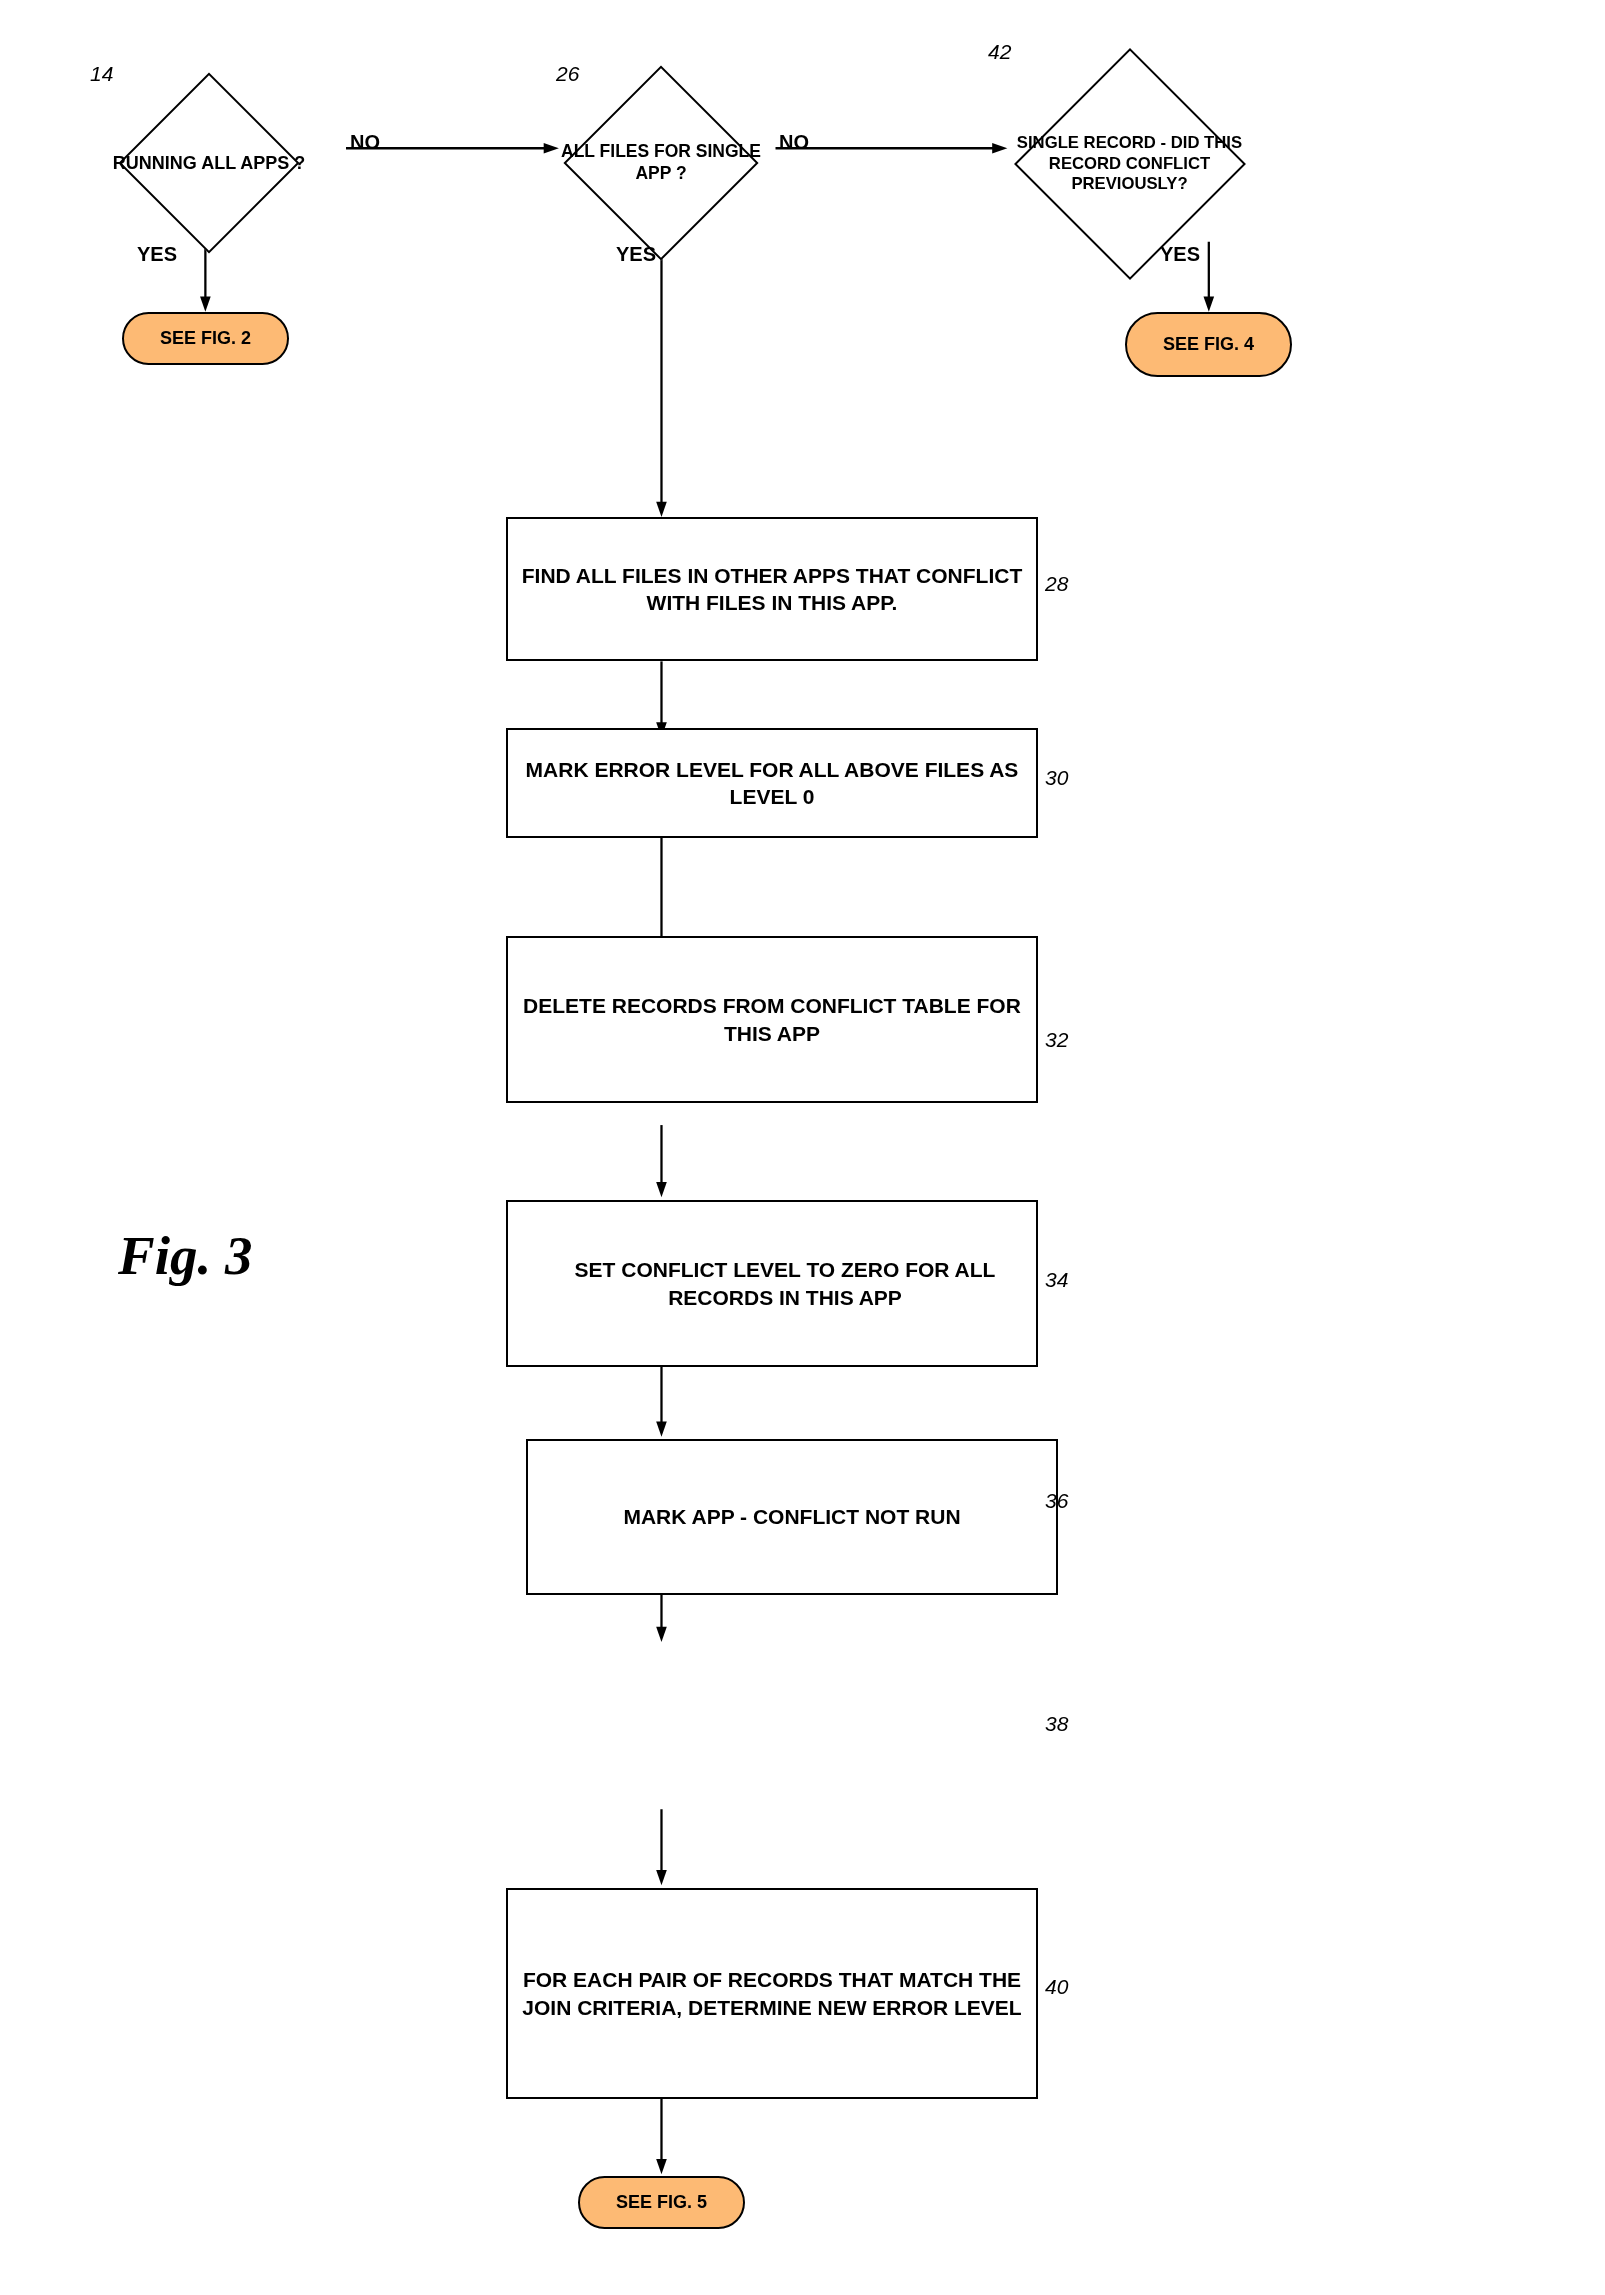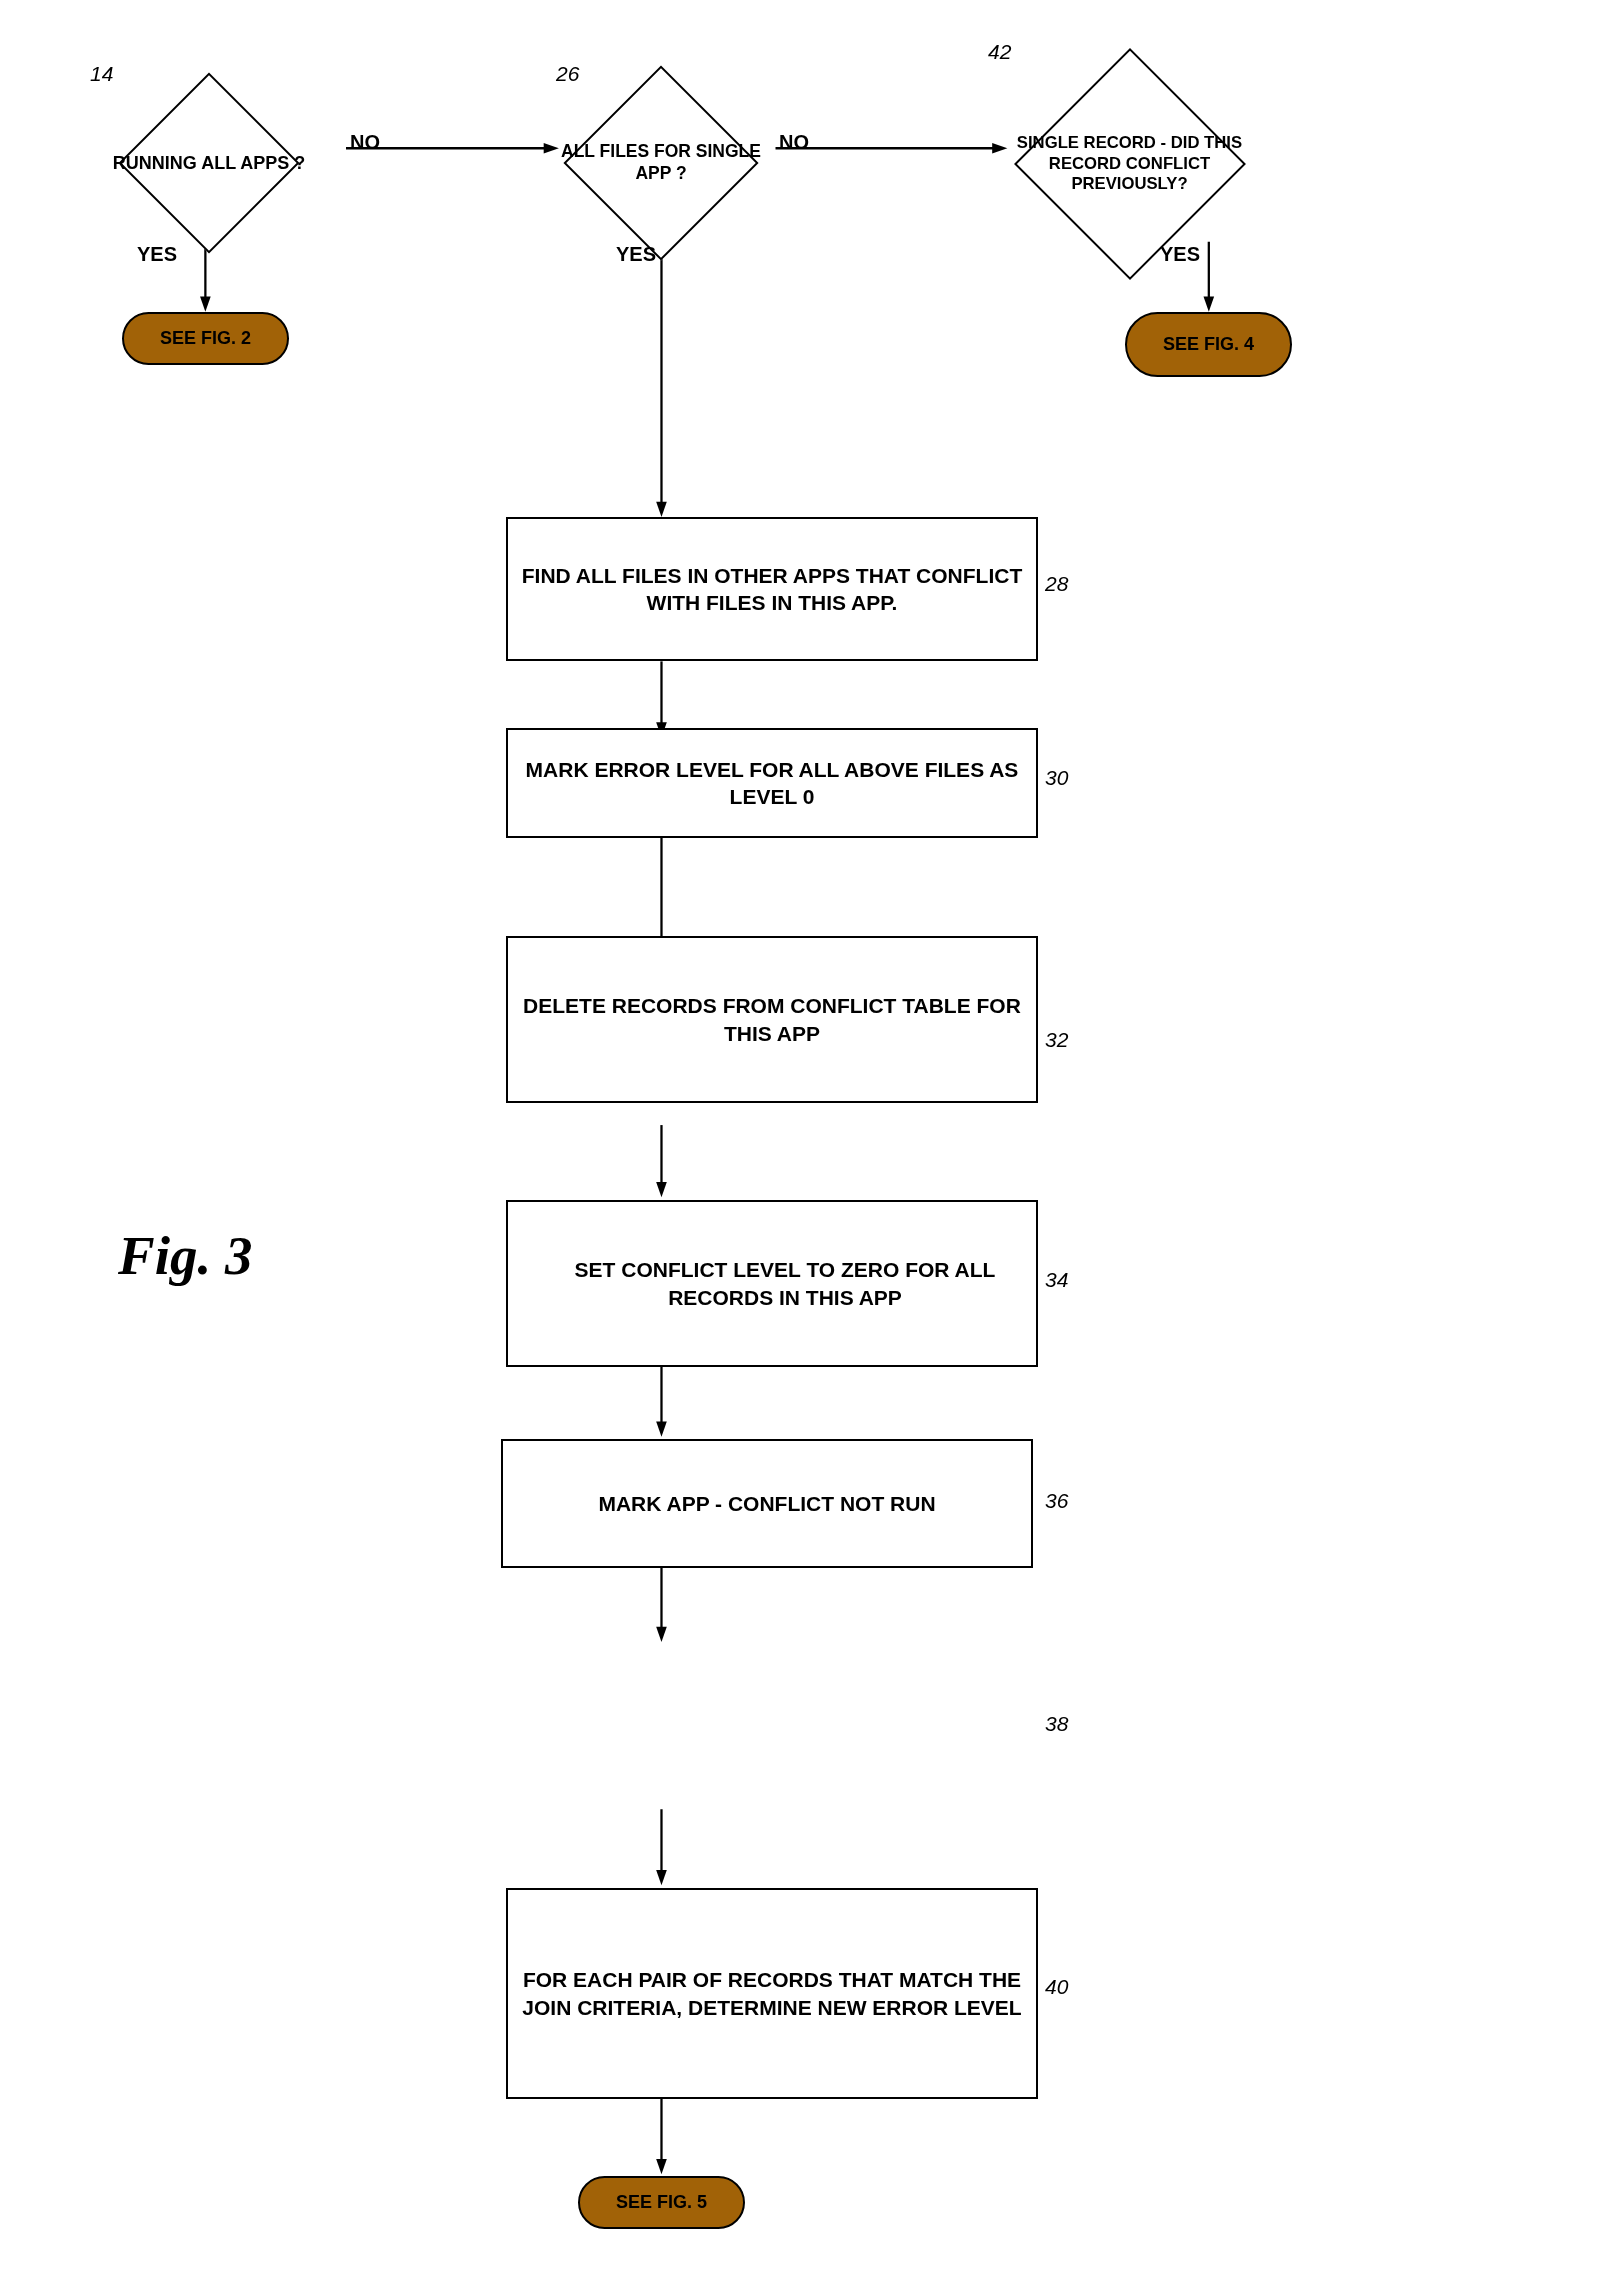--- a/index.html
+++ b/index.html
@@ -31,21 +31,21 @@
       font-size: 21px;
       font-weight: bold;
       line-height: 1.3;
       padding: 6px;
     }
 
     
     .oval-box {
       position: absolute;
       border: 2.3px solid #000;
-      background: #a16207;
+      background: #fdba74;
       border-radius: 38px;
       display: flex;
       align-items: center;
       justify-content: center;
       text-align: center;
     }
     .oval-box span {
       font-size: 20px;
       font-weight: bold;
     }
@@ -196,21 +196,21 @@
   </div>
   <div class="ref-num" style="left:1045px; top:1028px;">32</div>
 
   <div class="rect-box" style="left:506px; top:1200px; width:532px; height:167px;">
     <span style="font-size:21px; font-weight:bold;padding-left:32px;">SET CONFLICT LEVEL TO
 ZERO FOR ALL RECORDS
 IN THIS APP</span>
   </div>
   <div class="ref-num" style="left:1045px; top:1268px;">34</div>
 
-  <div class="rect-box" style="left:501px; top:1439px; width:532px; height:129px;">
+  <div class="rect-box" style="left:526px; top:1439px; width:532px; height:156px;">
     <span style="font-size:21px; font-weight:bold;">MARK APP -
 CONFLICT NOT RUN</span>
   </div>
   <div class="ref-num" style="left:1045px; top:1489px;">36</div>
 
   <div class="ref-num" style="left:1045px; top:1712px;">38</div>
 
   <div class="rect-box" style="left:506px; top:1888px; width:532px; height:211px;">
     <span style="font-size:21px; font-weight:bold;">FOR EACH PAIR OF RECORDS
 THAT MATCH THE JOIN

